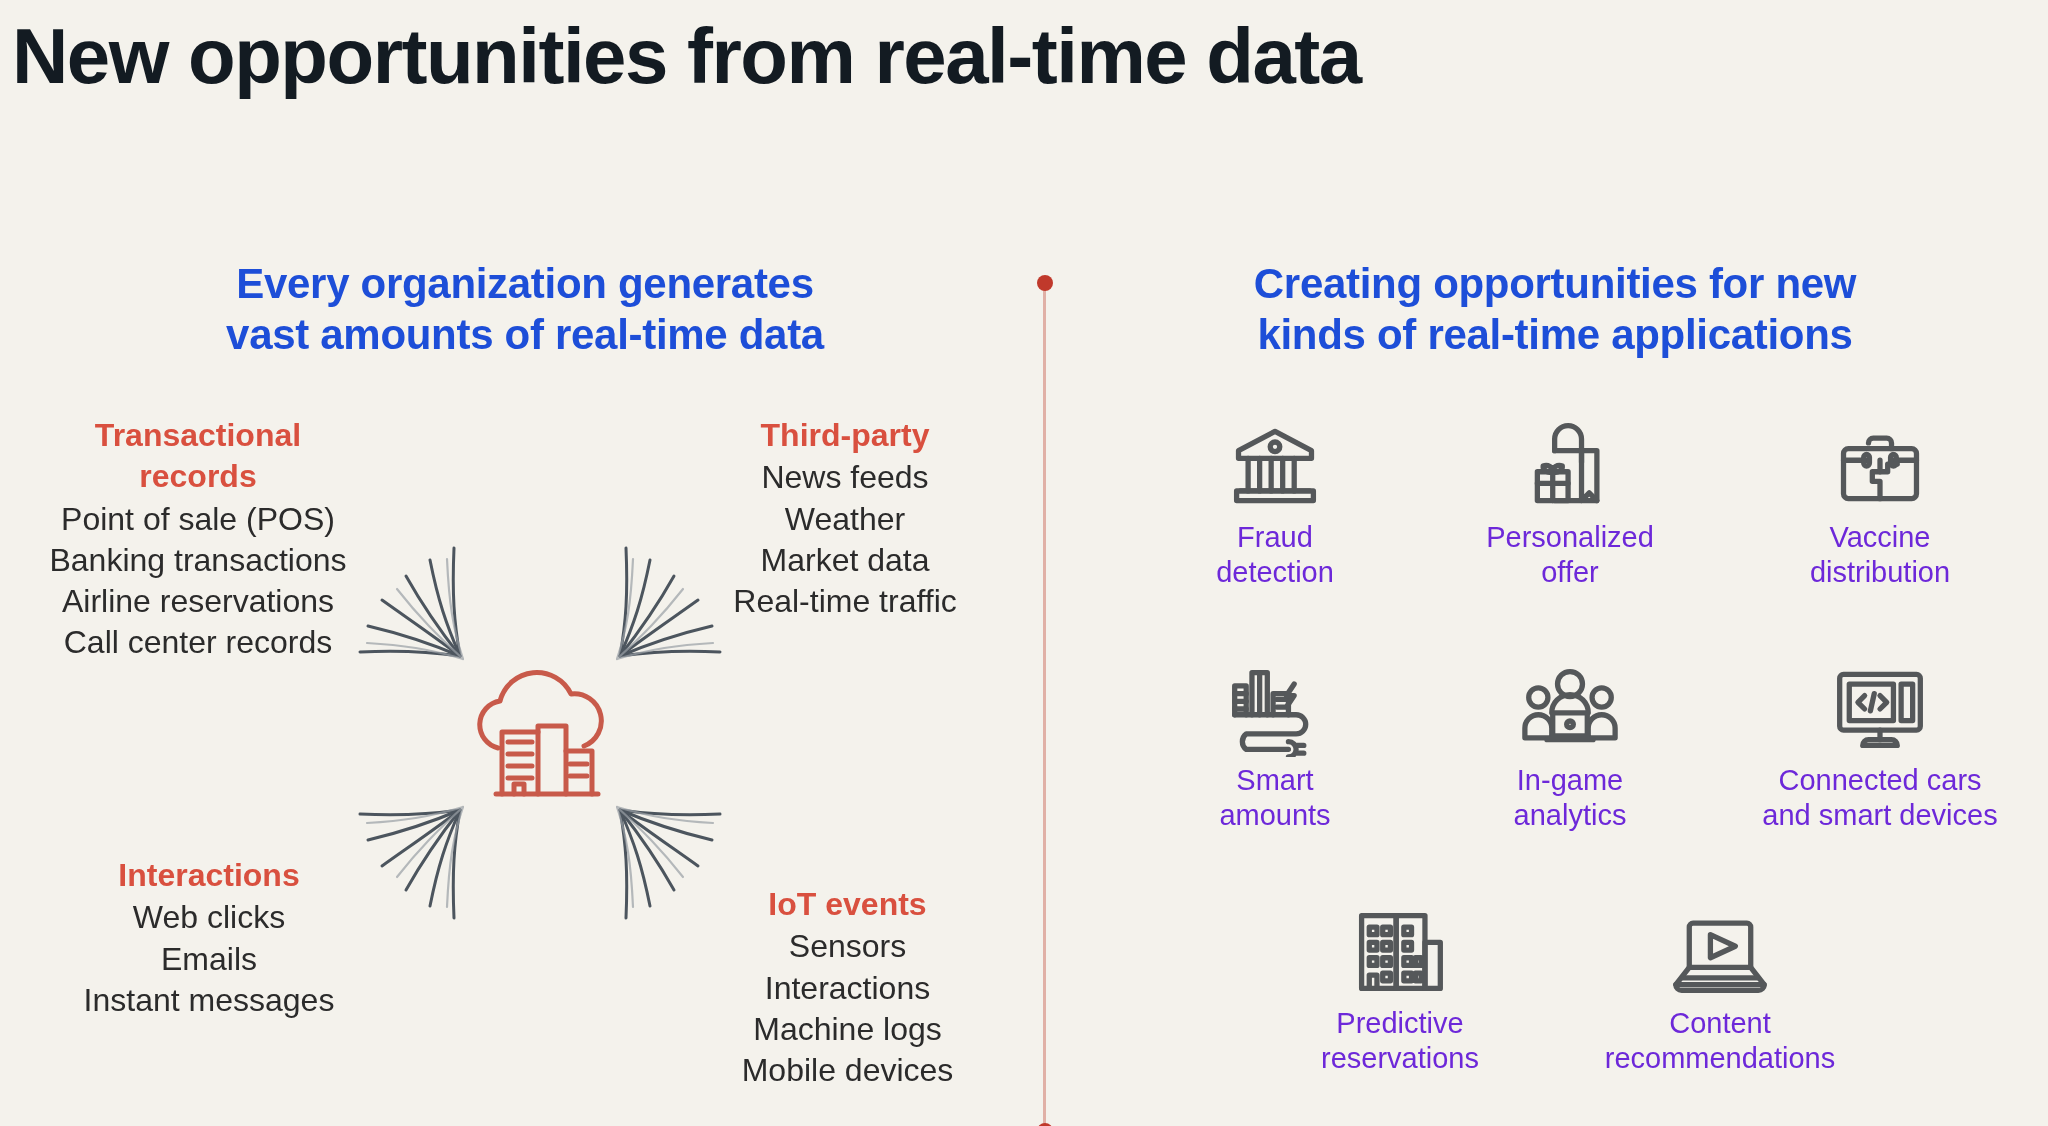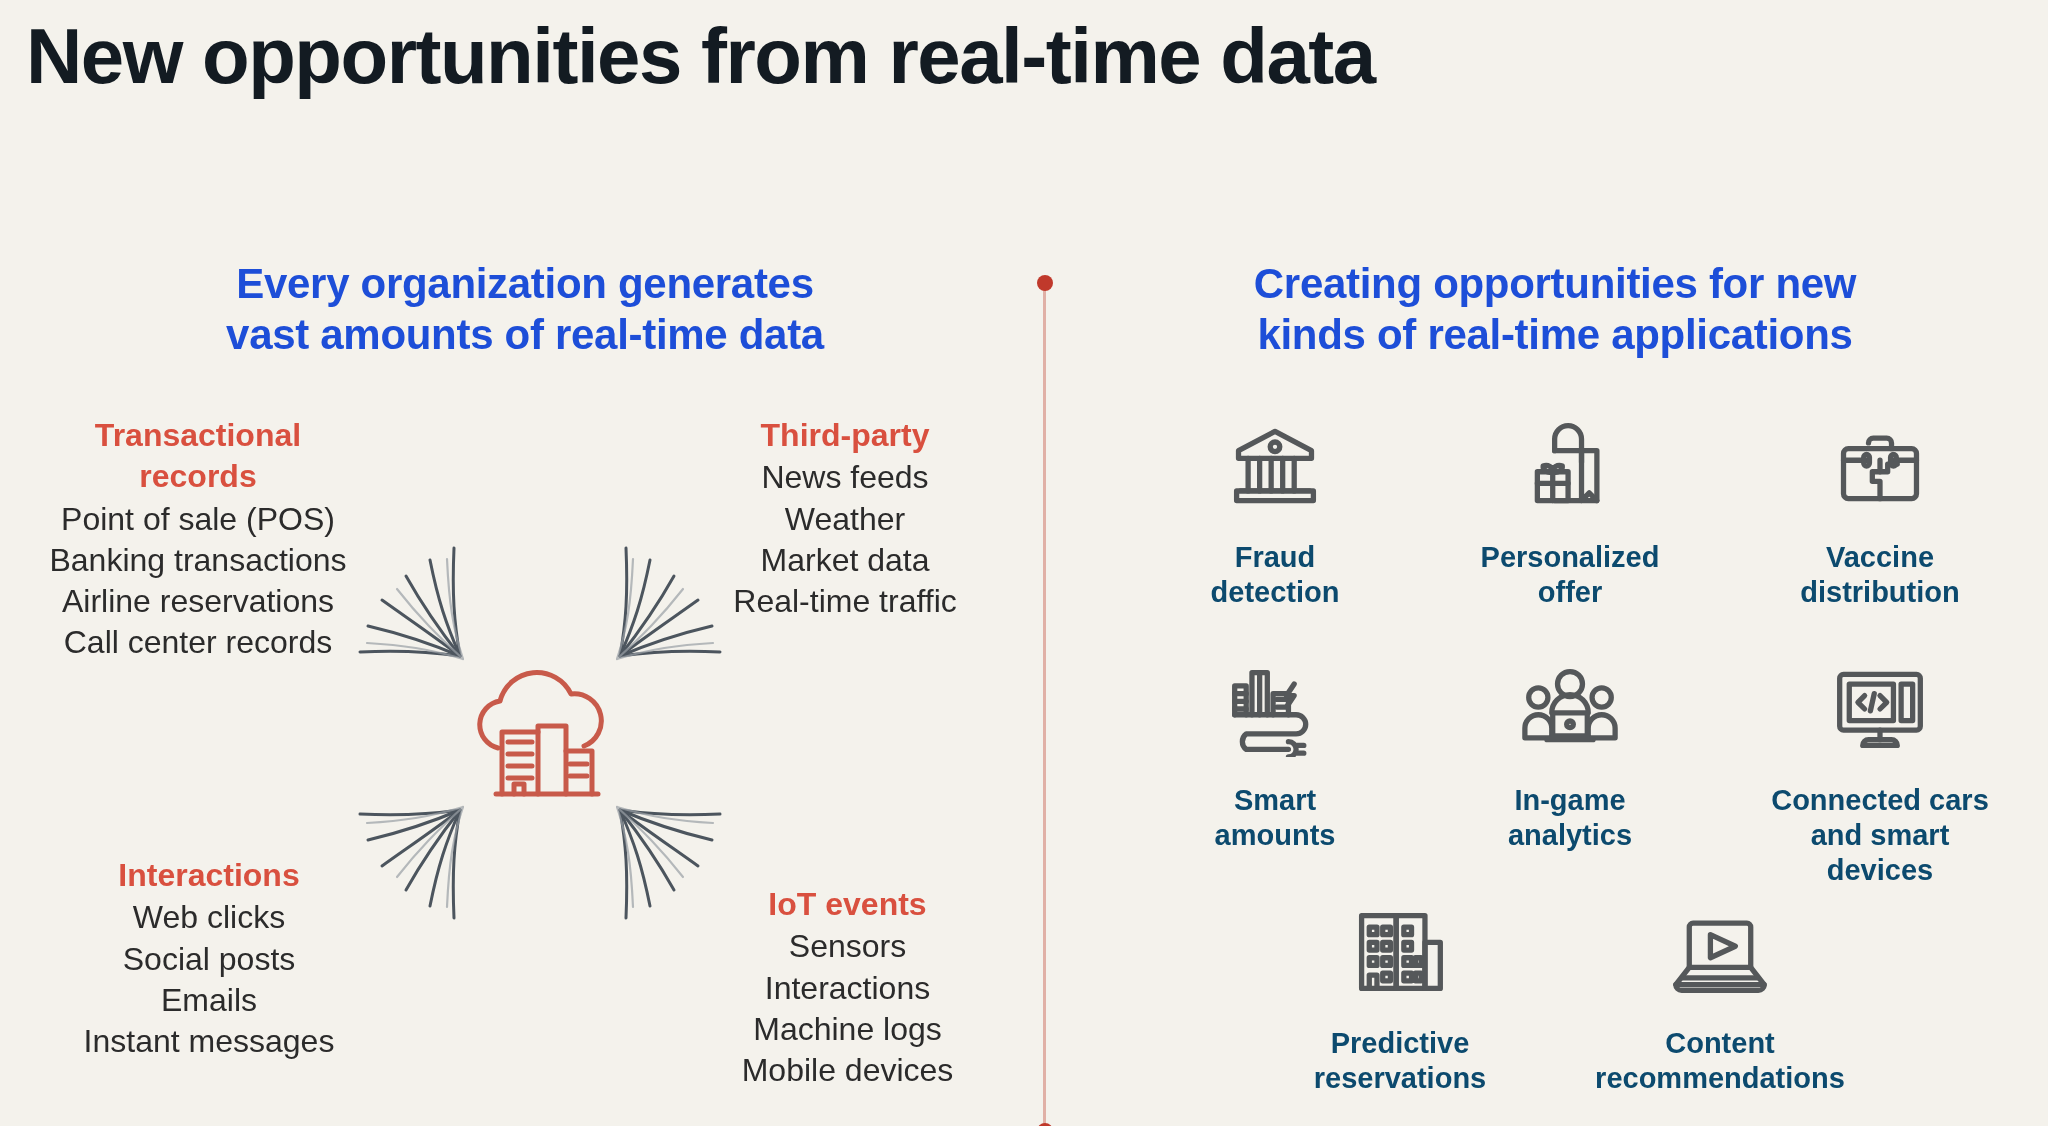--- a/index.html
+++ b/index.html
@@ -13,21 +13,21 @@
   body {
     background: #f4f2ec;
     font-family: "Liberation Sans", sans-serif;
     color: #1f3340;
     position: relative;
   }
 
   
   #slide-title {
     position: absolute;
-    left: 26px;
+    left: 12px;
     top: 16px;
     font-size: 78px;
     font-weight: 700;
     letter-spacing: -1.5px;
     color: #131b22;
     line-height: 1.05;
     white-space: nowrap;
   }
 
   
@@ -108,25 +108,25 @@
     width: 250px;
     text-align: center;
   }
   .opp-cell .opp-icon {
     height: 108px;
     display: flex;
     align-items: center;
     justify-content: center;
   }
   .opp-cell .opp-label {
-    margin-top: 20px;
+    margin-top: 0;
     font-size: 29px;
     line-height: 1.2;
-    color: #0c4a6e;
-    font-weight: 700;
+    color: #6d28d9;
+    font-weight: 400;
   }
 
   #opp-0 { left: 1150px; top: 412px; }
   #opp-1 { left: 1445px; top: 412px; }
   #opp-2 { left: 1755px; top: 412px; }
   #opp-3 { left: 1150px; top: 655px; }
   #opp-4 { left: 1445px; top: 655px; }
   #opp-5 { left: 1755px; top: 655px; }
   #opp-6 { left: 1275px; top: 898px; }
   #opp-7 { left: 1595px; top: 898px; }
@@ -161,21 +161,20 @@
   <div class="src-title">Third-party</div>
   <div class="src-item">News feeds</div>
   <div class="src-item">Weather</div>
   <div class="src-item">Market data</div>
   <div class="src-item">Real-time traffic</div>
 </div>
 
 <div class="source-block" id="src-interactions">
   <div class="src-title">Interactions</div>
   <div class="src-item">Web clicks</div>
-  <div class="src-item">Social posts</div>
   <div class="src-item">Emails</div>
   <div class="src-item">Instant messages</div>
 </div>
 
 <div class="source-block" id="src-iot">
   <div class="src-title">IoT events</div>
   <div class="src-item">Sensors</div>
   <div class="src-item">Interactions</div>
   <div class="src-item">Machine logs</div>
   <div class="src-item">Mobile devices</div>

